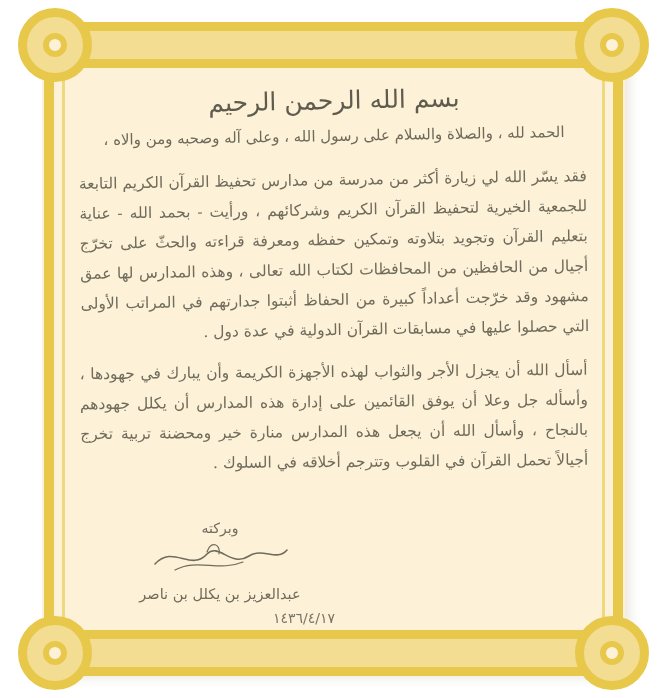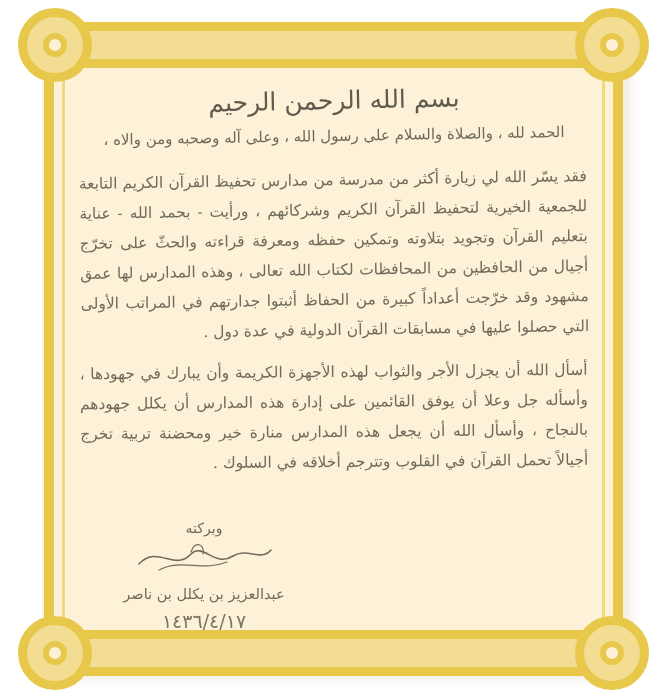--- a/index.html
+++ b/index.html
@@ -149,21 +149,21 @@
     text-align: justify;
     text-justify: inter-word;
     transform: rotate(-0.6deg);
   }
   .body-par.p2 { transform: rotate(-0.9deg); }
   .body-par.p3 { transform: rotate(-0.5deg); }
 
   
   .signature-block {
     position: absolute;
-    left: 89px;
+    left: 105px;
     top: 520px;
     width: 230px;
     direction: rtl;
     text-align: center;
     color: #6f6c5c;
   }
   .sig-word {
     font-family: "DejaVu Serif", serif;
     font-size: 14px;
     margin-bottom: 2px;
@@ -173,24 +173,25 @@
     margin: 0 auto 2px auto;
     width: 150px;
   }
   .sig-name {
     font-family: "DejaVu Serif", serif;
     font-size: 14.5px;
     margin-top: 2px;
   }
   .sig-date {
     font-family: "DejaVu Sans", sans-serif;
-    font-size: 19px;
+    font-size: 14px;
     margin-top: 8px;
     letter-spacing: 1px;
     color: #7a7665;
+    text-align: right;
   }
 </style>
 </head>
 <body>
 
 <div id="scroll-document">
 
   <div class="shade"></div>
   <div class="parchment-bg"></div>
 

